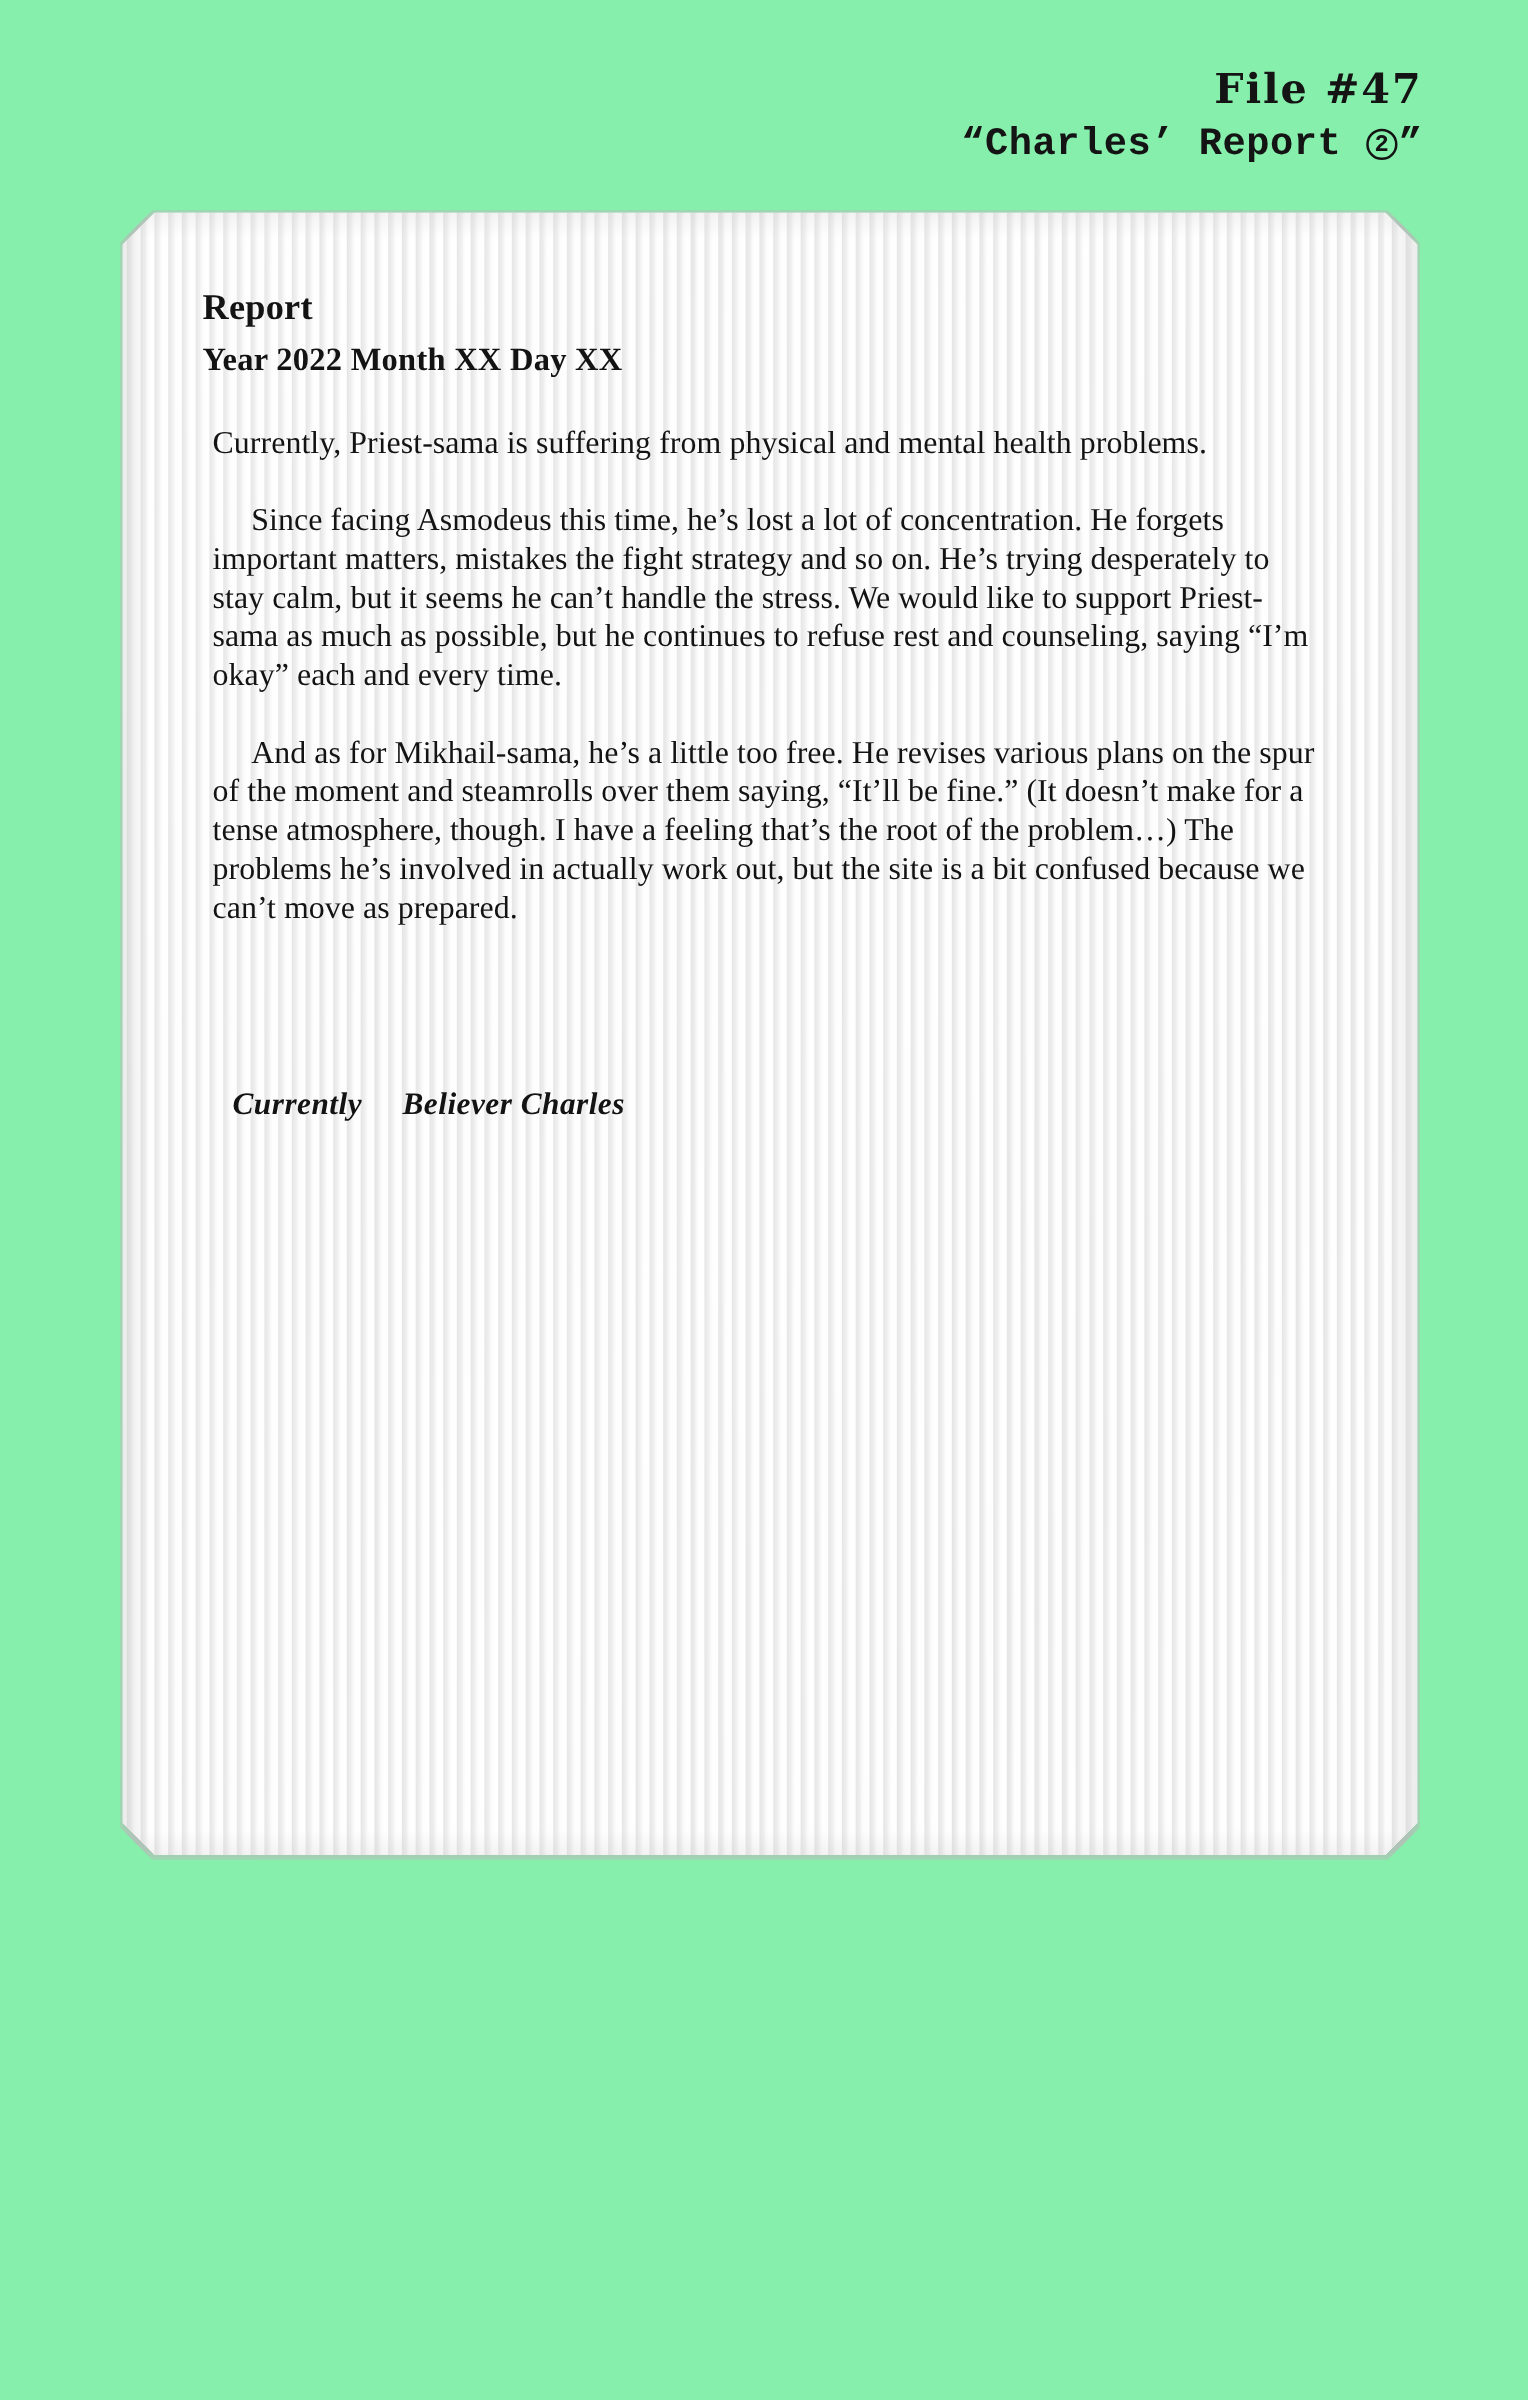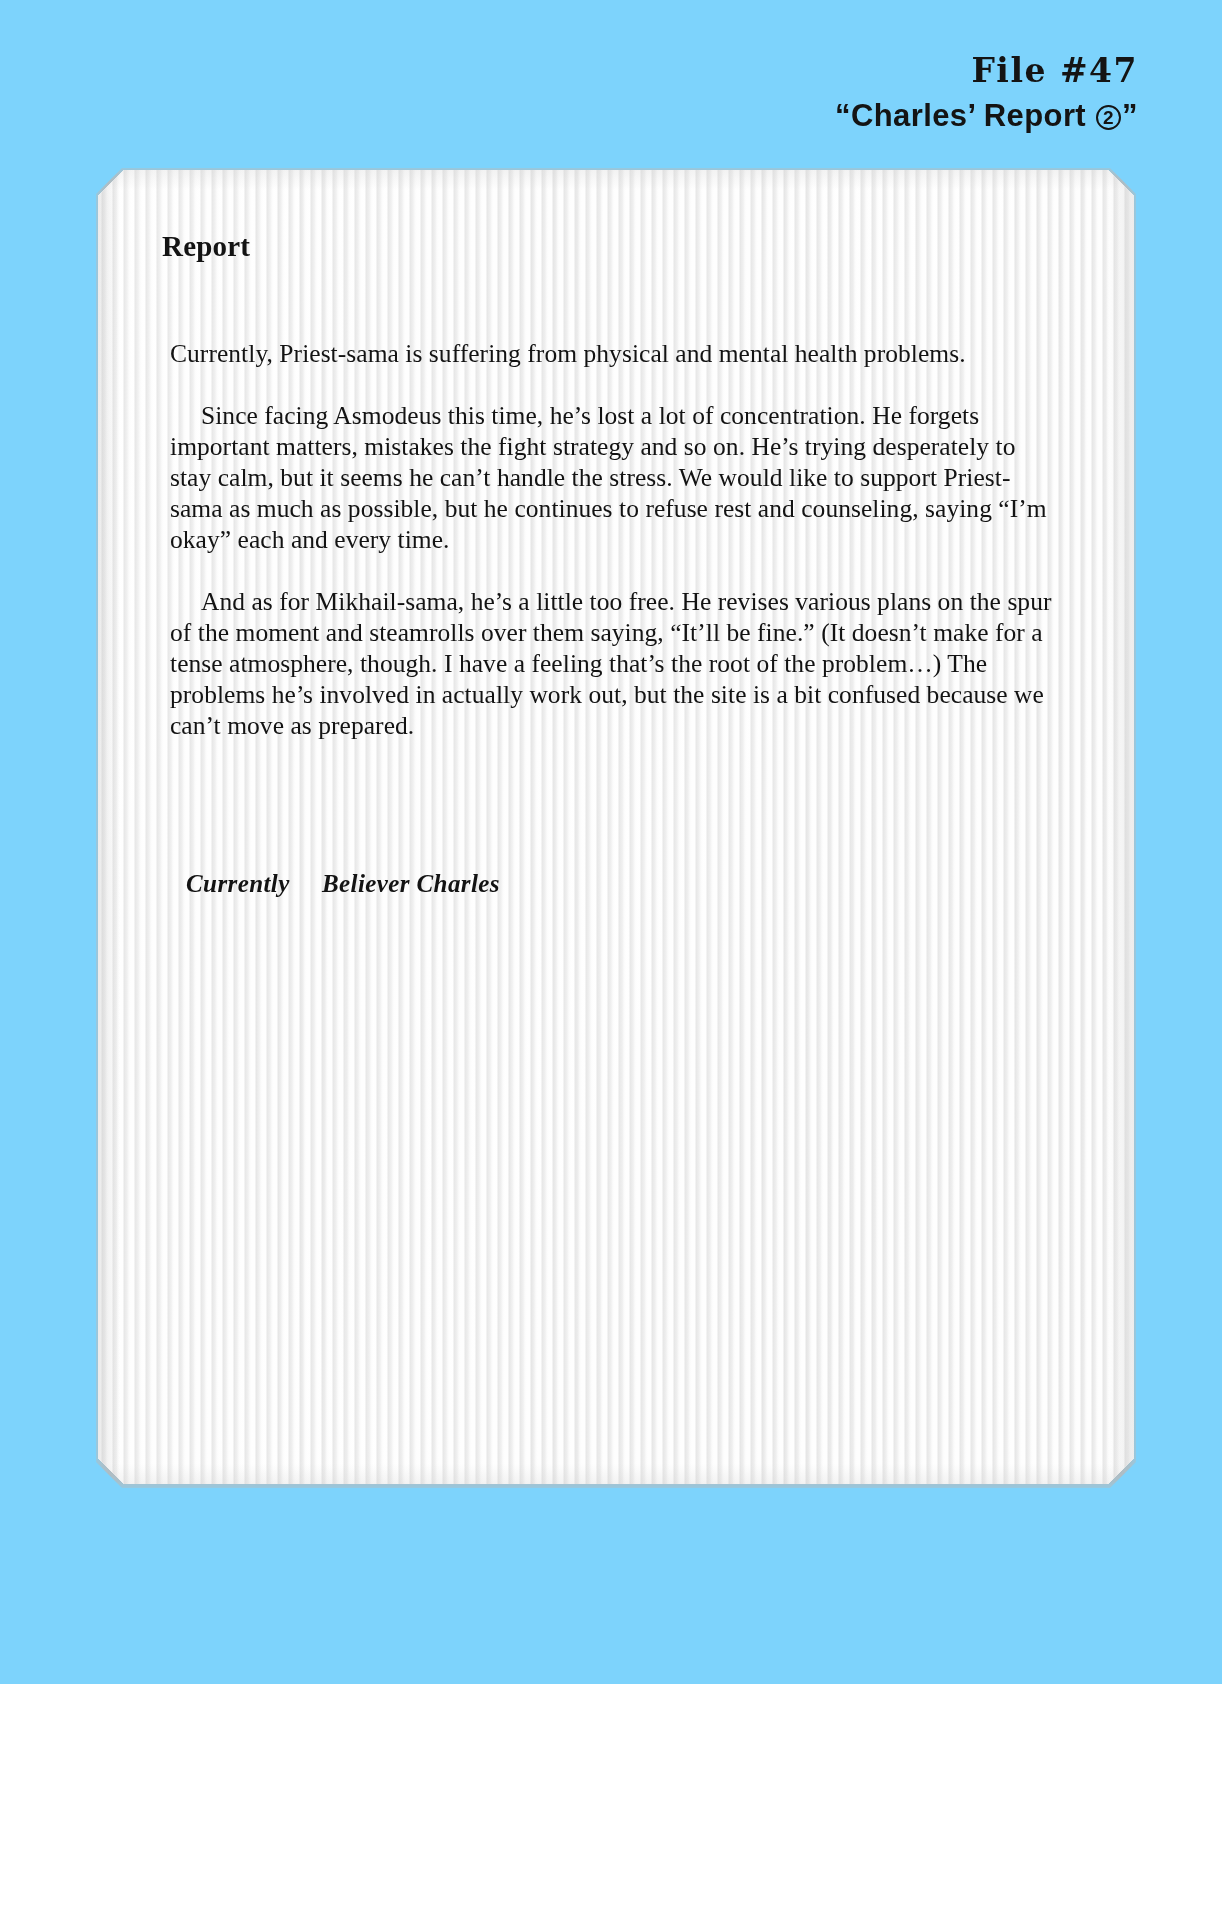--- a/index.html
+++ b/index.html
@@ -4,22 +4,22 @@
 <style>
   html, body {
     margin: 0;
     padding: 0;
     background: #ffffff;
   }
 
   #page {
     position: relative;
     width: 1222px;
-    height: 1684px;
-    background: #7dd3fc;
+    height: 1920px;
+    background: #86efac;
     overflow: hidden;
     font-family: "Liberation Serif", "DejaVu Serif", serif;
   }
 
   
   .header {
     position: absolute;
     top: 52px;
     right: 84px;
     text-align: right;
@@ -29,21 +29,21 @@
   .header .file-no {
     font-family: "DejaVu Serif", "Liberation Serif", serif;
     font-weight: 700;
     font-size: 33px;
     letter-spacing: 1.5px;
     line-height: 1.18;
     white-space: nowrap;
   }
 
   .header .report-title {
-    font-family: Liberation Sans, sans-serif;
+    font-family: Liberation Mono, monospace;
     font-weight: 700;
     font-size: 31px;
     letter-spacing: 0.4px;
     line-height: 1.3;
     margin-top: 5px;
     white-space: nowrap;
   }
 
   .circled {
     display: inline-block;
@@ -194,20 +194,21 @@
 
   <div class="sheet-shadow"></div>
 
   <div class="sheet">
     <div class="sheet-sheen"></div>
 
     <div class="doc">
 
       <div class="doc-heading">Report</div>
 
+      <div class="doc-date">Year 2022 Month XX Day XX</div>
 
       <div class="body-text">
         <p>Currently, Priest-sama is suffering from physical and mental health problems.</p>
         <p class="indent">Since facing Asmodeus this time, he’s lost a lot of concentration. He forgets important matters, mistakes the fight strategy and so on. He’s trying desperately to stay calm, but it seems he can’t handle the stress. We would like to support Priest-sama as much as possible, but he continues to refuse rest and counseling, saying “I’m okay” each and every time.</p>
         <p class="indent">And as for Mikhail-sama, he’s a little too free. He revises various plans on the spur of the moment and steamrolls over them saying, “It’ll be fine.” (It doesn’t make for a tense atmosphere, though. I have a feeling that’s the root of the problem…) The problems he’s involved in actually work out, but the site is a bit confused because we can’t move as prepared.</p>
       </div>
 
       <div class="signature">
         <span class="role">Currently</span><span>Believer Charles</span>
       </div>

